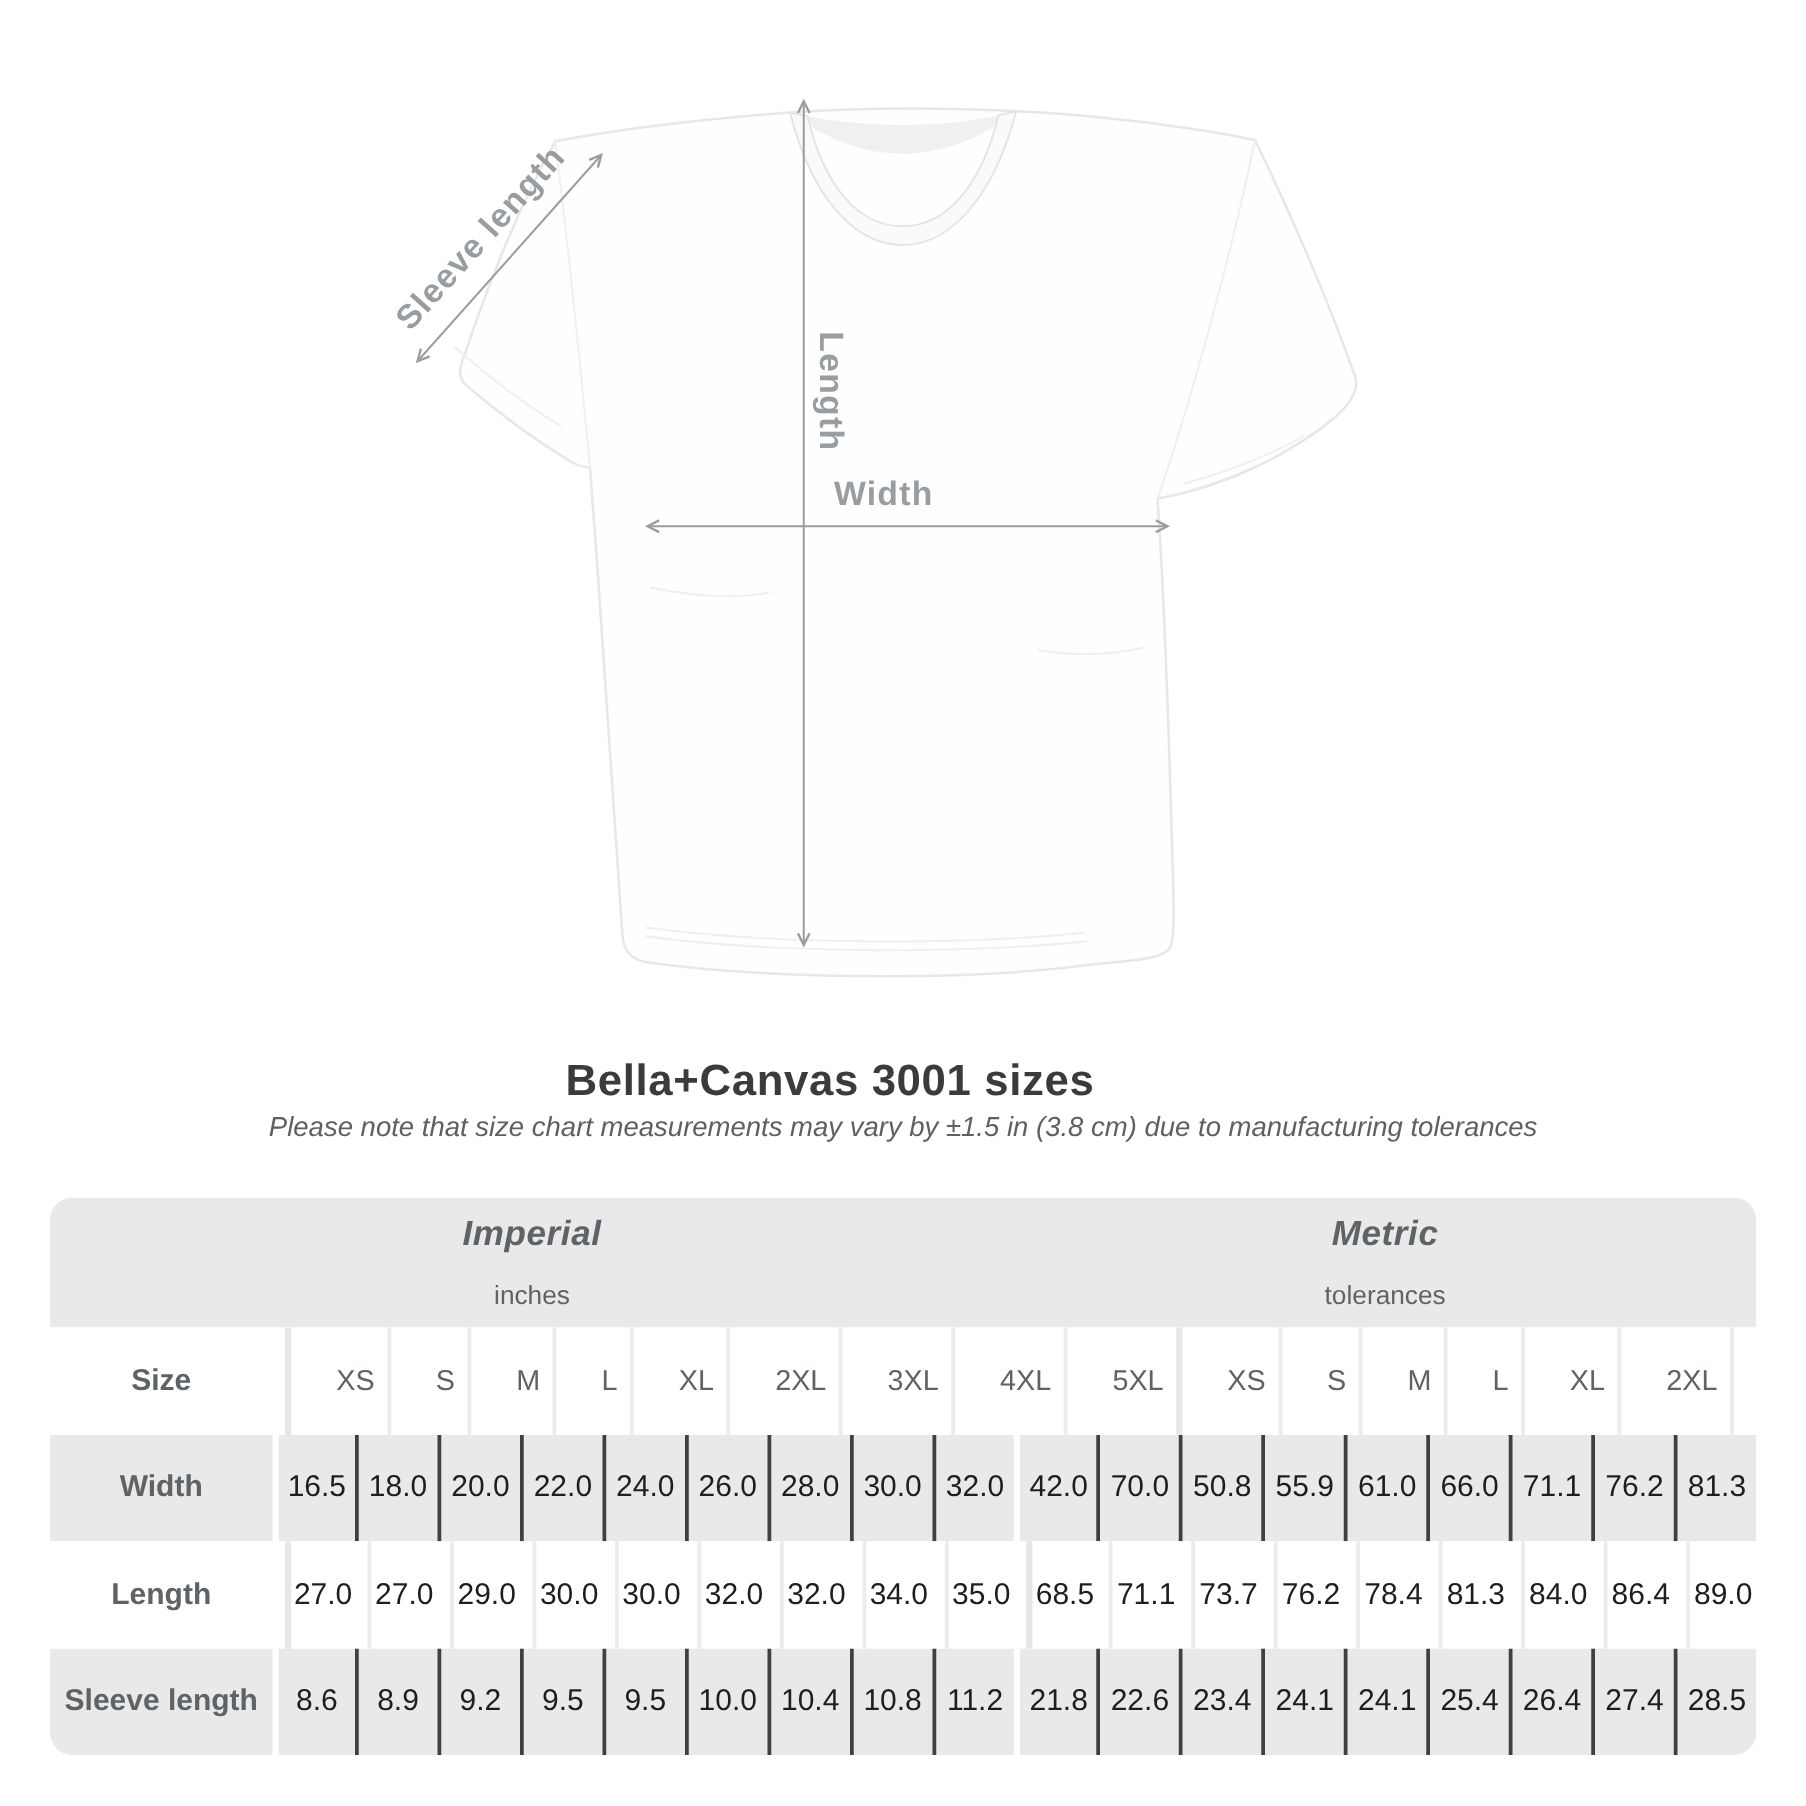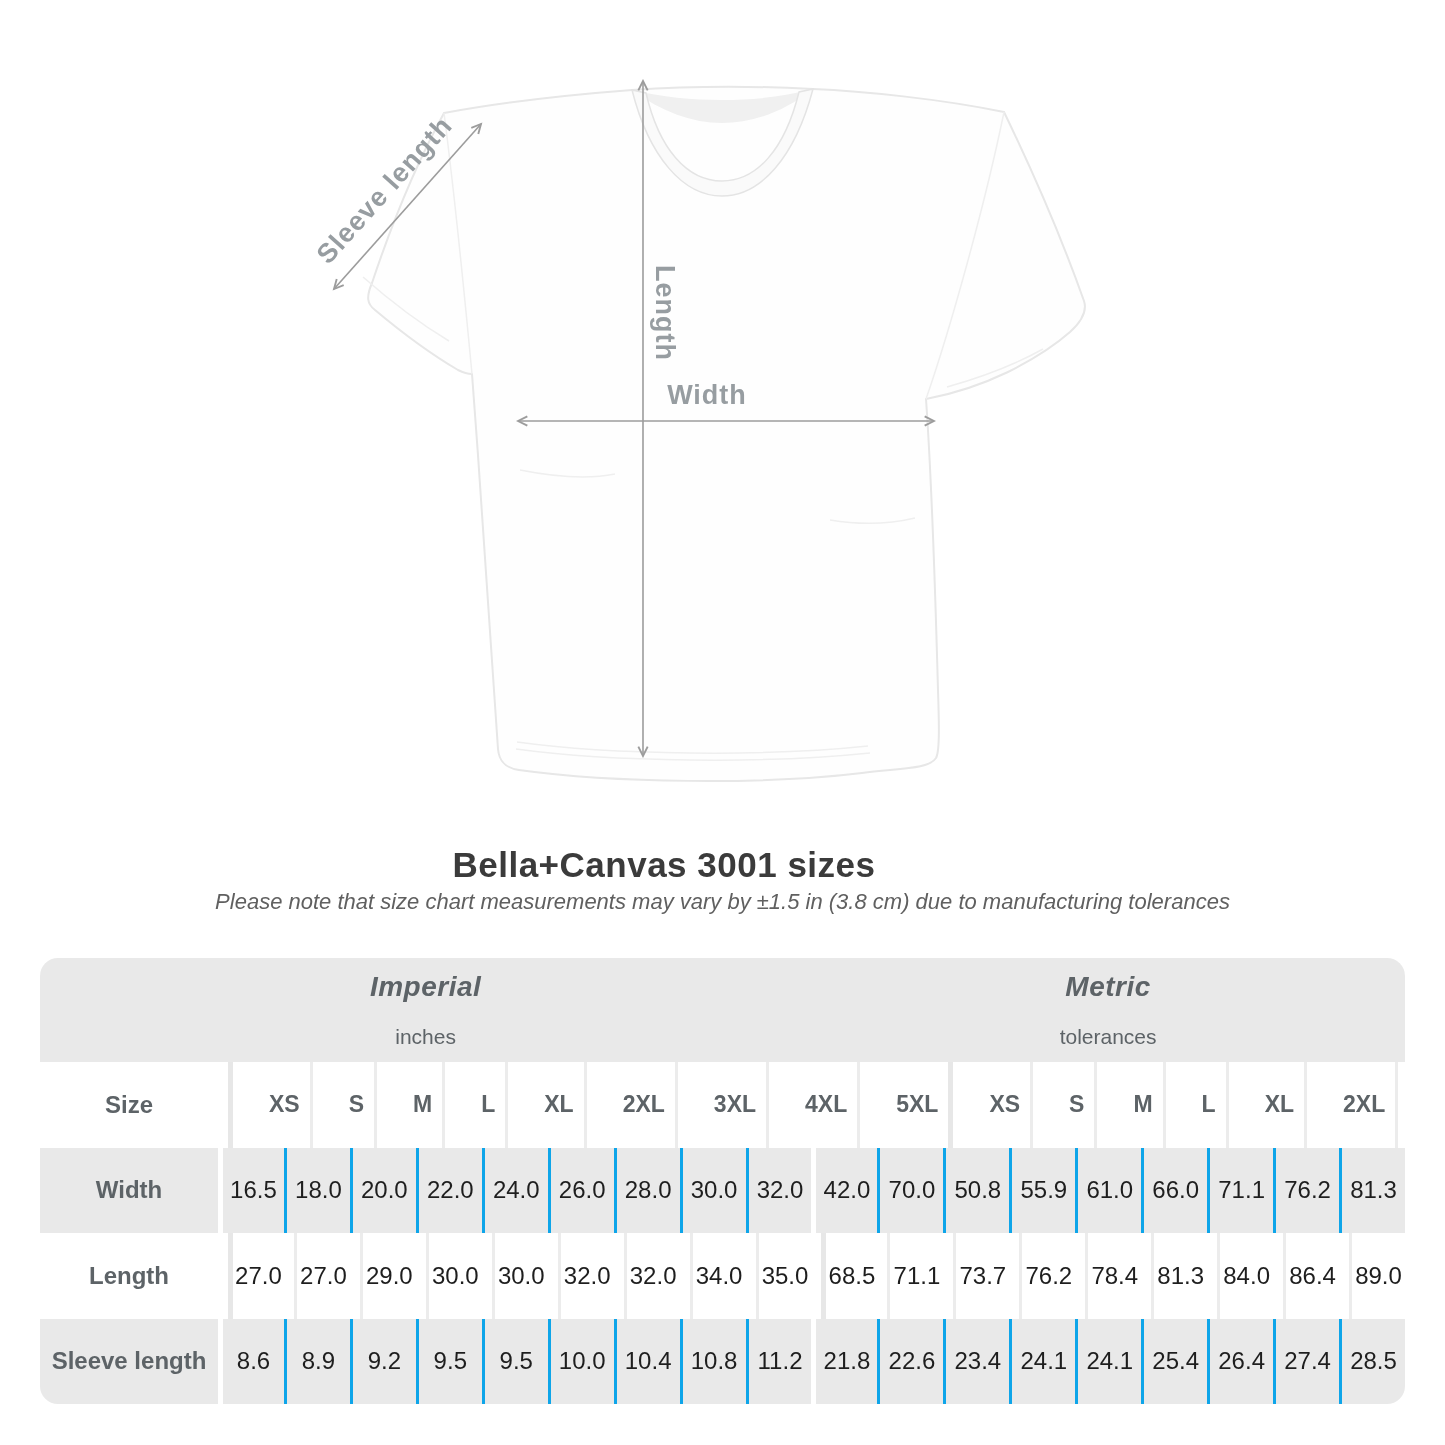--- a/index.html
+++ b/index.html
@@ -26,25 +26,25 @@
   }
   .unit-cell{display:flex;flex-direction:column;align-items:center;justify-content:center;gap:22px;}
   .unit-label{font-size:28px;font-weight:bold;font-style:italic;color:#5d6367;letter-spacing:.5px;}
   .unit-sub{font-size:21px;color:#5d6367;}
   .table-body{flex:1;display:flex;flex-direction:column;}
   .trow{flex:1;display:grid;grid-template-columns:178px repeat(18,1fr);}
   .trow>div{display:flex;align-items:center;justify-content:center;height:100%;}
   .r-white{background:#ffffff;gap:10px;}
   .r-gray{background:#e9e9e9;}
   .r-white>div+div{border-left:3px solid #ececec;}
-  .r-gray>div+div{border-left:3px solid #0ea5e9;}
+  .r-gray>div+div{border-left:3px solid #404040;}
   .r-white>div.sep-strong{border-left:5px solid #e7e7e7;}
   .r-gray>div.sep-strong{border-left:5px solid #ffffff;}
   .rowlabel{font-size:24px;font-weight:bold;color:#5d6367;}
-  .head-cell{font-size:23px;font-weight:bold;color:#5d6367;padding-left:36px;}
+  .head-cell{font-size:23px;font-weight:normal;color:#5d6367;padding-left:36px;}
   .cell{font-size:24px;color:#1e1e1e;}
 </style>
 </head>
 <body>
 
 <div class="diagram-wrap">
   <svg width="1445" height="830" viewBox="0 0 1445 830">
     <defs>
       <marker id="ah" viewBox="0 0 12 12" refX="10" refY="6" markerWidth="14" markerHeight="14" orient="auto-start-reverse" markerUnits="userSpaceOnUse">
         <path d="M2,2 L10,6 L2,10" fill="none" stroke="#9c9c9c" stroke-width="1.6"></path>

